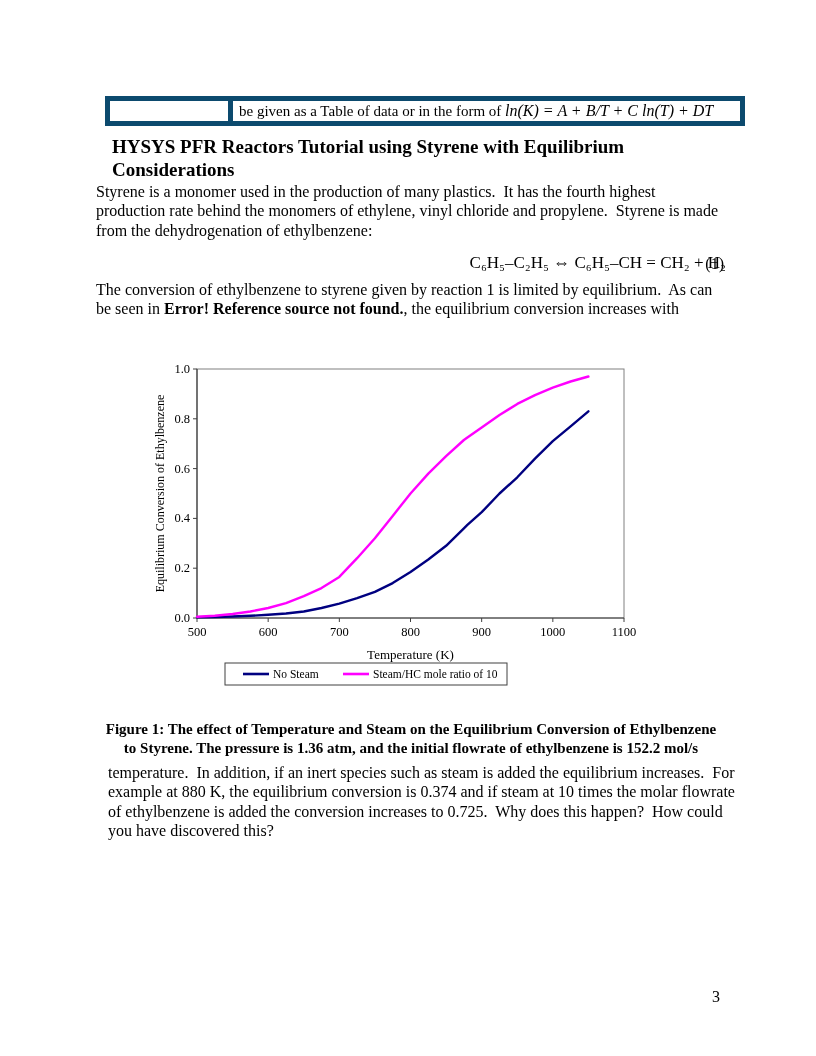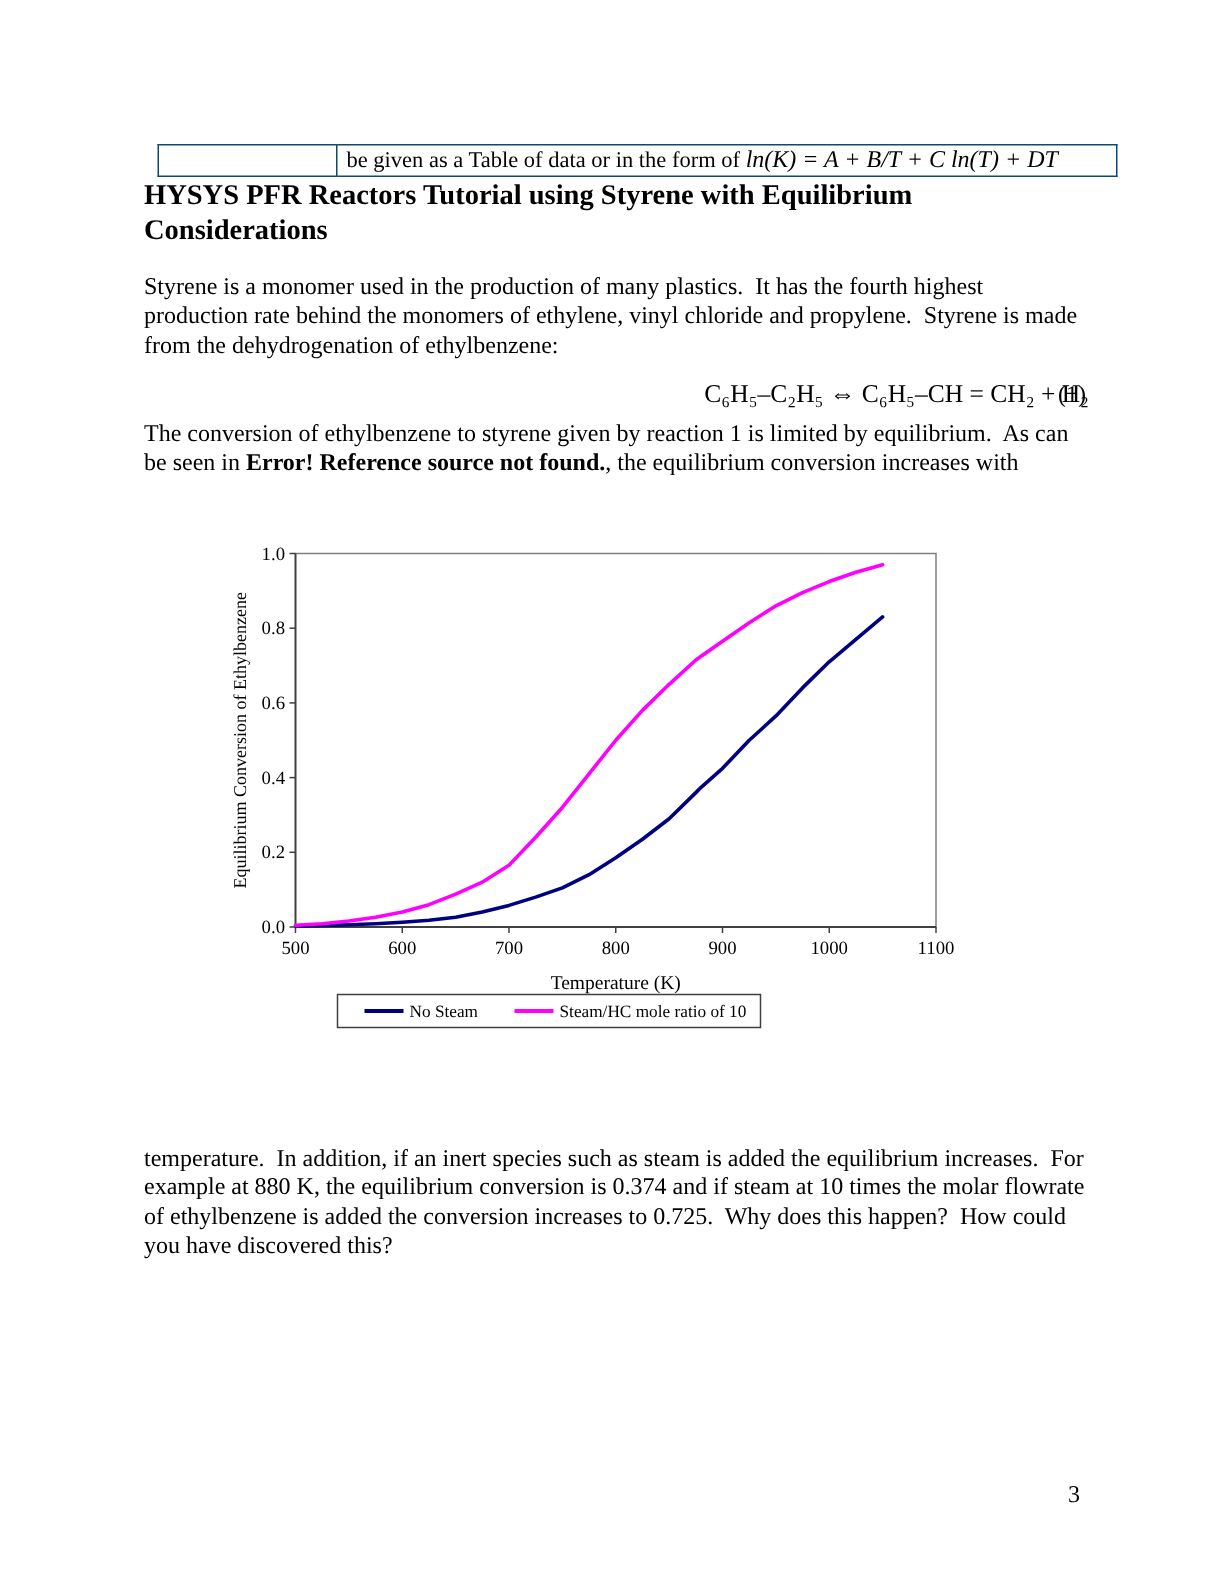--- a/index.html
+++ b/index.html
@@ -3,25 +3,25 @@
 <meta charset="utf-8">
 <style>
   html,body{margin:0;padding:0;background:#fff;}
   .page{
     position:relative;width:816px;height:1056px;background:#fff;color:#000;
     font-family:"Liberation Serif","DejaVu Serif",serif;overflow:hidden;
   }
   .abs{position:absolute;}
   
   .top-table{position:absolute;top:96px;left:105px;width:640px;border-collapse:collapse;}
-  .top-table td{border:1px solid #0c4a6e;height:20px;font-size:15px;padding:0 0 0 6px;vertical-align:middle;}
+  .top-table td{border:5px solid #0c4a6e;height:20px;font-size:15px;padding:0 0 0 6px;vertical-align:middle;}
   .top-table td.c1{width:112px;}
   .formula{font-style:italic;font-size:16px;}
   
-  .doc-heading{top:119px;left:96px;width:630px;font-size:19px;font-weight:bold;line-height:23px;margin:0;}
+  .doc-heading{top:119px;left:96px;width:630px;font-size:19px;font-weight:bold;line-height:23px;margin:16px;}
   
   .para{left:96px;width:630px;font-size:16px;line-height:19.3px;white-space:pre-wrap;}
   
   .eq-row{top:253px;left:96px;width:630px;height:24px;}
   .eq-body{display:block;text-align:right;font-size:17px;}
   .eq-num{position:absolute;right:2px;top:2px;font-size:16px;}
   
   .figure{top:356px;left:150px;width:500px;height:340px;}
   svg text{font-family:"Liberation Serif","DejaVu Serif",serif;fill:#000;}
   
@@ -90,19 +90,23 @@
         <polyline points="47.0,261.3 64.8,261.0 82.6,260.5 100.4,259.8 118.2,258.8 136.0,257.5 153.8,255.5 171.5,252.0 189.3,247.6 207.1,242.1 224.9,235.9 242.7,227.1 260.5,215.9 278.3,203.5 296.1,189.8 313.9,172.4 317.4,168.9 331.7,156.2 349.5,137.5 367.3,121.3 385.0,102.6 402.8,85.2 420.6,70.3 438.4,55.3" fill="none" stroke="#000080" stroke-width="2.4" stroke-linecap="round" stroke-linejoin="round"></polyline>
         <polyline points="47.0,260.8 64.8,259.8 82.6,258.0 100.4,255.5 118.2,252.0 136.0,247.1 153.8,240.1 171.5,232.1 189.3,220.9 207.1,202.2 224.9,182.3 242.7,159.9 260.5,137.5 278.3,117.6 296.1,100.2 313.9,84.0 317.4,81.5 331.7,71.5 349.5,59.1 367.3,47.9 385.0,39.1 402.8,31.7 420.6,25.5 438.4,20.5" fill="none" stroke="#FF00FF" stroke-width="2.4" stroke-linecap="round" stroke-linejoin="round"></polyline>
         <rect x="75" y="307" width="282" height="22" fill="#fff" stroke="#404040" stroke-width="1"></rect>
         <line x1="93" y1="318" x2="119" y2="318" stroke="#000080" stroke-width="2.6"></line>
         <text x="123" y="322" font-size="11.5">No Steam</text>
         <line x1="193" y1="318" x2="219" y2="318" stroke="#FF00FF" stroke-width="2.6"></line>
         <text x="223" y="322" font-size="11.5">Steam/HC mole ratio of 10</text>
       </svg>
   </div>
 
+  <div class="abs caption">
+    <div>Figure 1:  The effect of Temperature and Steam on the Equilibrium Conversion of Ethylbenzene</div>
+    <div>to Styrene.  The pressure is 1.36 atm, and the initial flowrate of ethylbenzene is 152.2 mol/s</div>
+  </div>
 
-  <div class="abs para" style="top:763px;">temperature.  In addition, if an inert species such as steam is added the equilibrium increases.  For example at 880 K, the equilibrium conversion is 0.374 and if steam at 10 times the molar flowrate of ethylbenzene is added the conversion increases to 0.725.  Why does this happen?  How could you have discovered this?</div>
+  <div class="abs para" style="top:763px;margin-left:12px;">temperature.  In addition, if an inert species such as steam is added the equilibrium increases.  For example at 880 K, the equilibrium conversion is 0.374 and if steam at 10 times the molar flowrate of ethylbenzene is added the conversion increases to 0.725.  Why does this happen?  How could you have discovered this?</div>
 
 
   <div class="abs pagenum">3</div>
 
 </div>
 
 </body></html>

